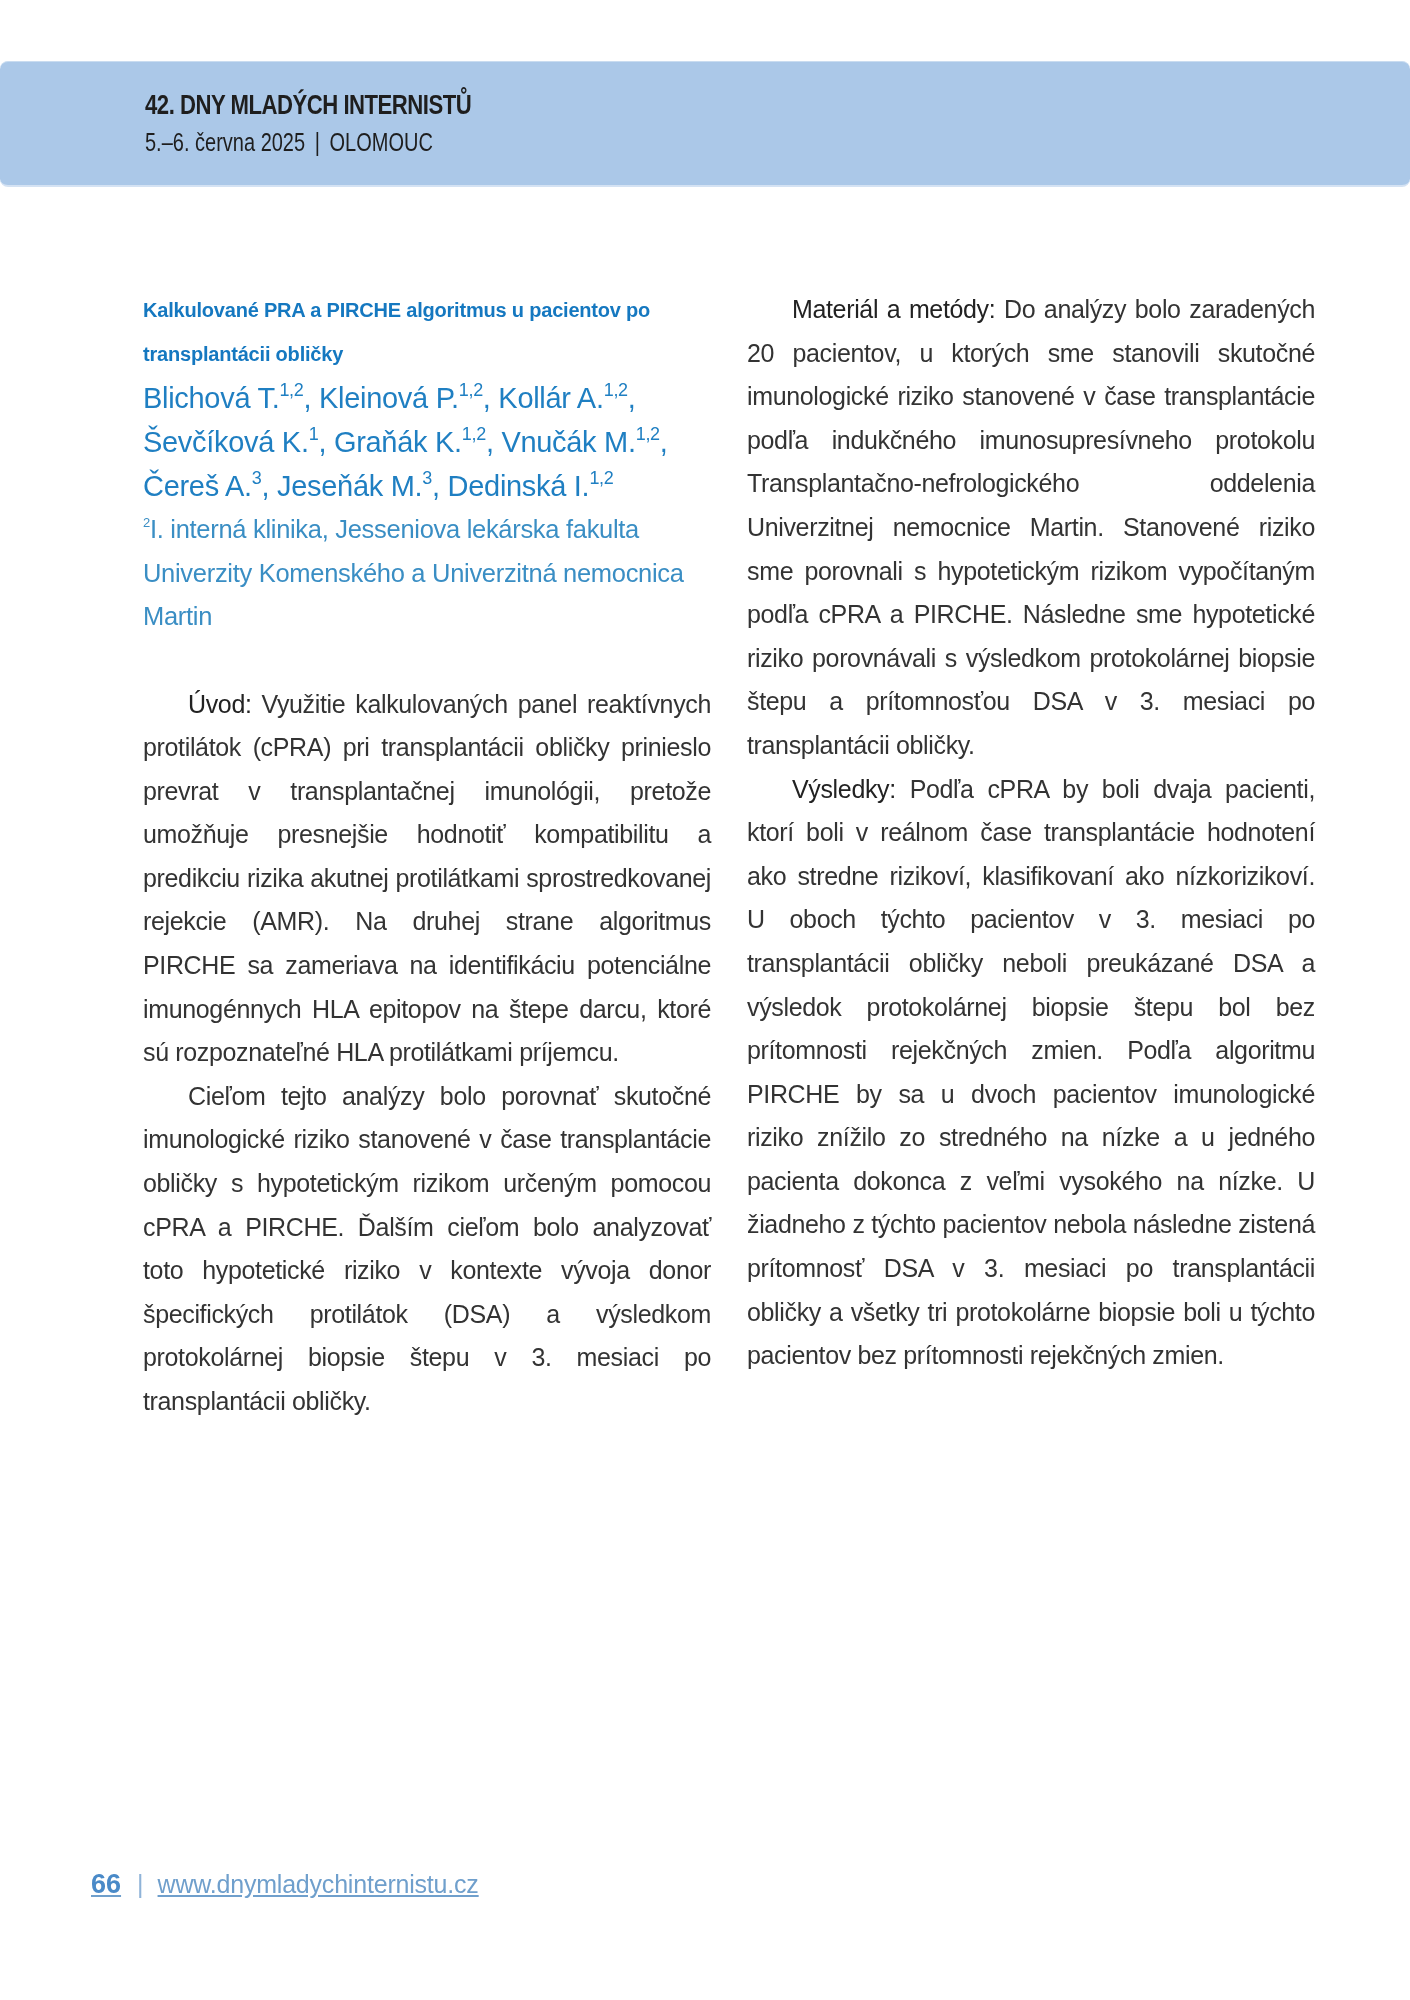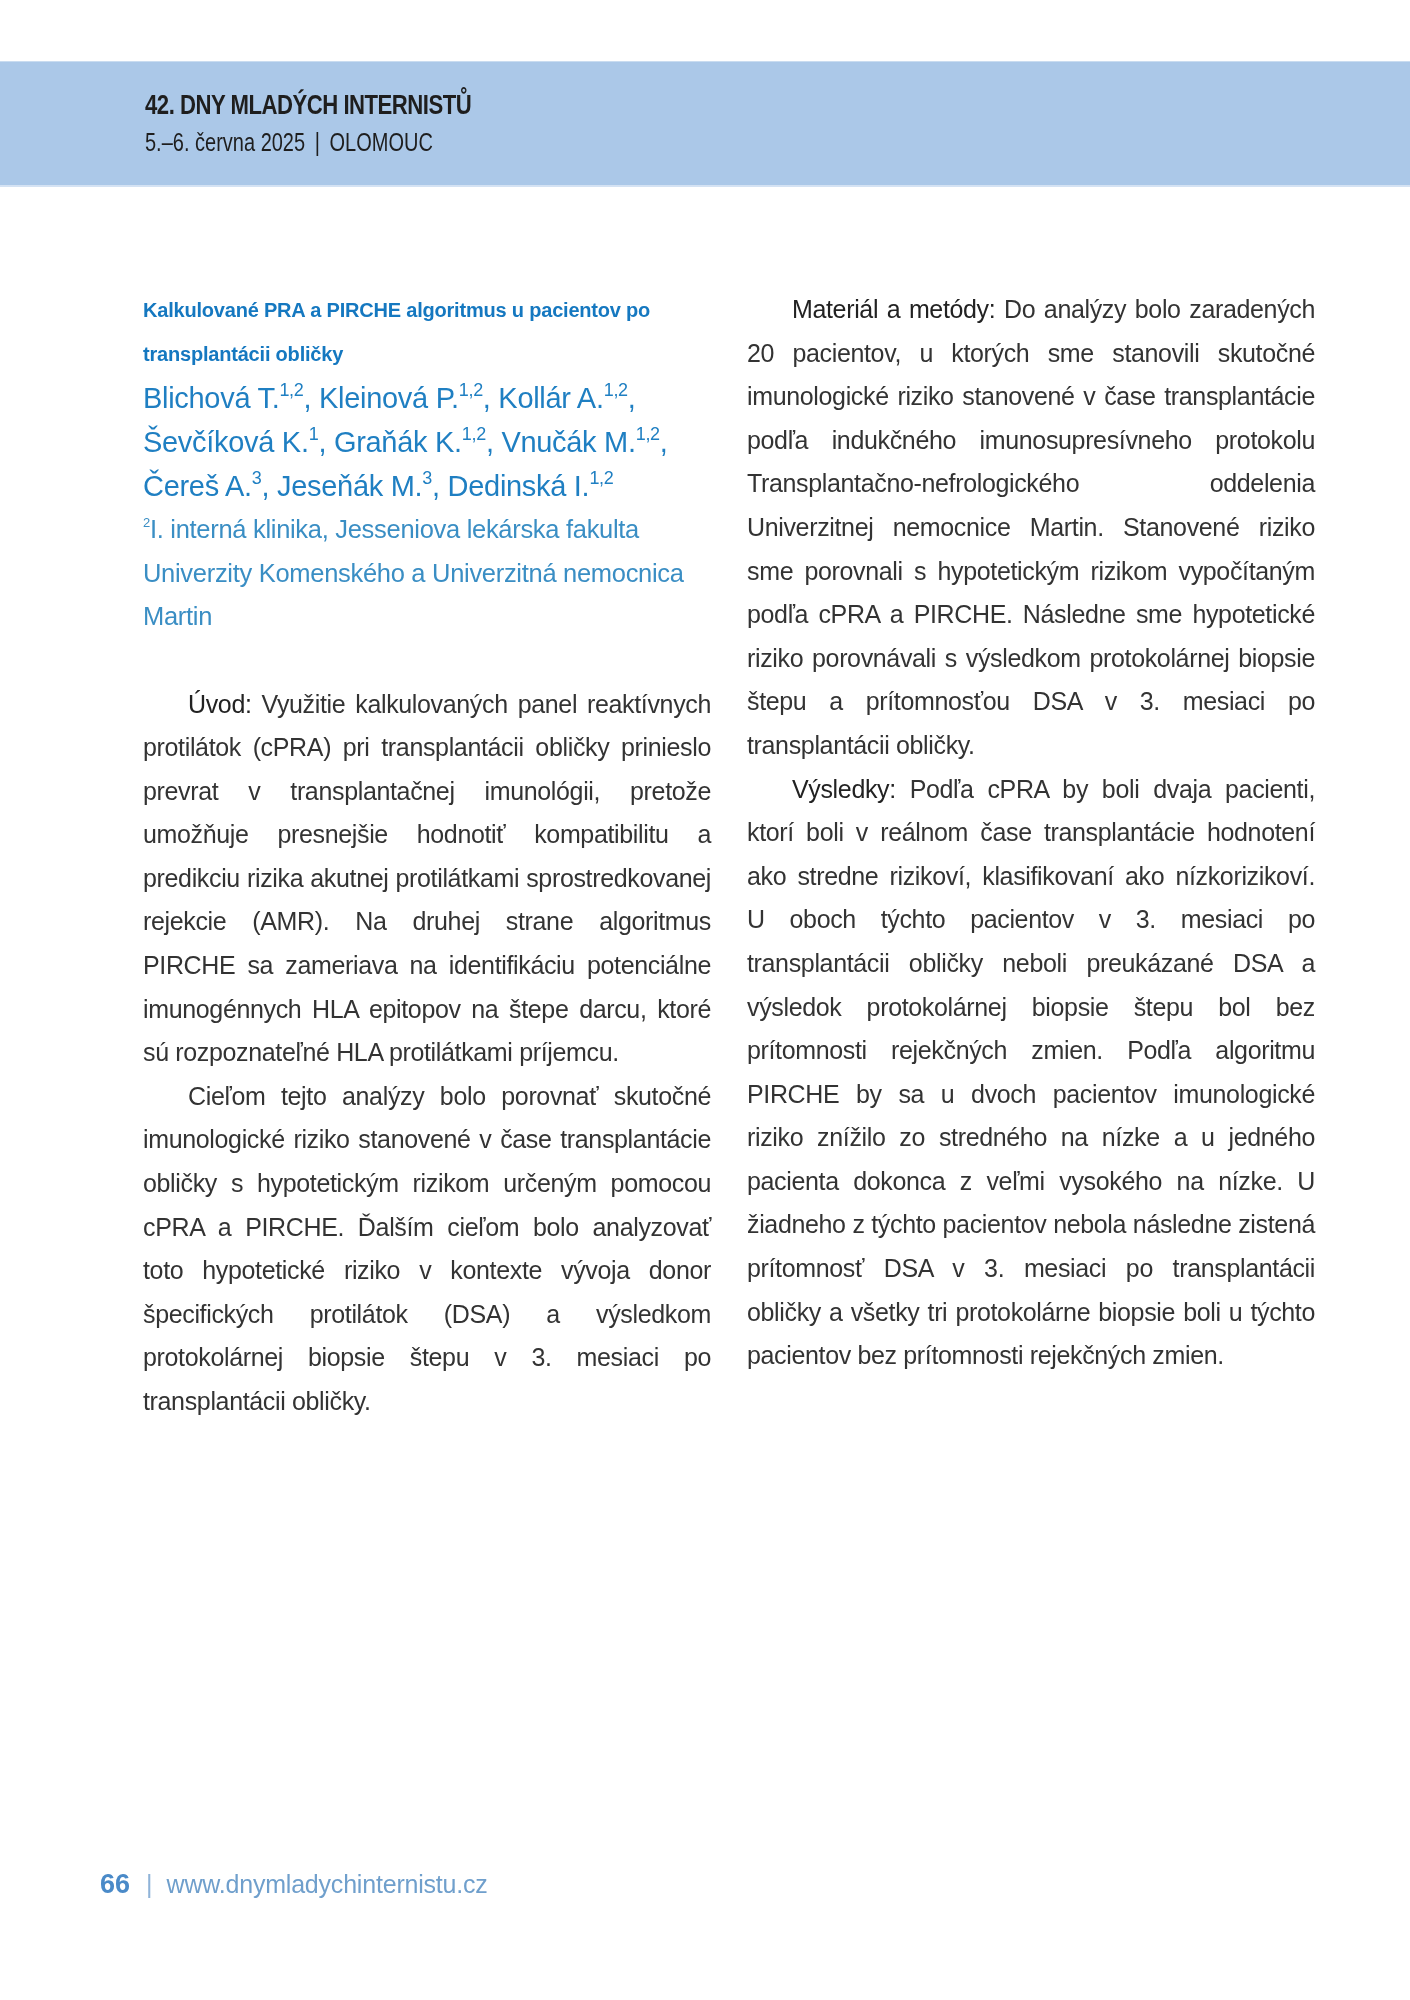--- a/index.html
+++ b/index.html
@@ -17,20 +17,21 @@
     }
     .header-band {
       position: absolute;
       left: 0;
       top: 61px;
       width: 1410px;
       height: 123px;
       background: #abc8e8;
       border-top: 1px solid #c9dcf0;
       border-bottom: 2px solid #d4e2f3;
+      border-radius: 8px;
     }
     .conf-title {
       position: absolute;
       left: 145px;
       top: 28px;
       font-family: "Liberation Sans Narrow", "Liberation Sans", sans-serif;
       font-weight: bold;
       font-size: 27px;
       letter-spacing: -0.6px;
       color: #1e1e1e;
@@ -110,25 +111,26 @@
     .para.indent {
       text-indent: 45px;
     }
     .para .lead {
       font-weight: normal;
       color: #222222;
     }
 
     .footer {
       position: absolute;
-      left: 100px;
+      left: 91px;
       top: 1869px;
       font-size: 25px;
       color: #6f9fcc;
       white-space: nowrap;
+      text-decoration: underline;
     }
     .footer .page-num {
       font-weight: bold;
       color: #4a8ac8;
       font-size: 27px;
     }
     .footer .pipe {
       margin: 0 14px 0 16px;
       color: #8fb3d8;
     }

